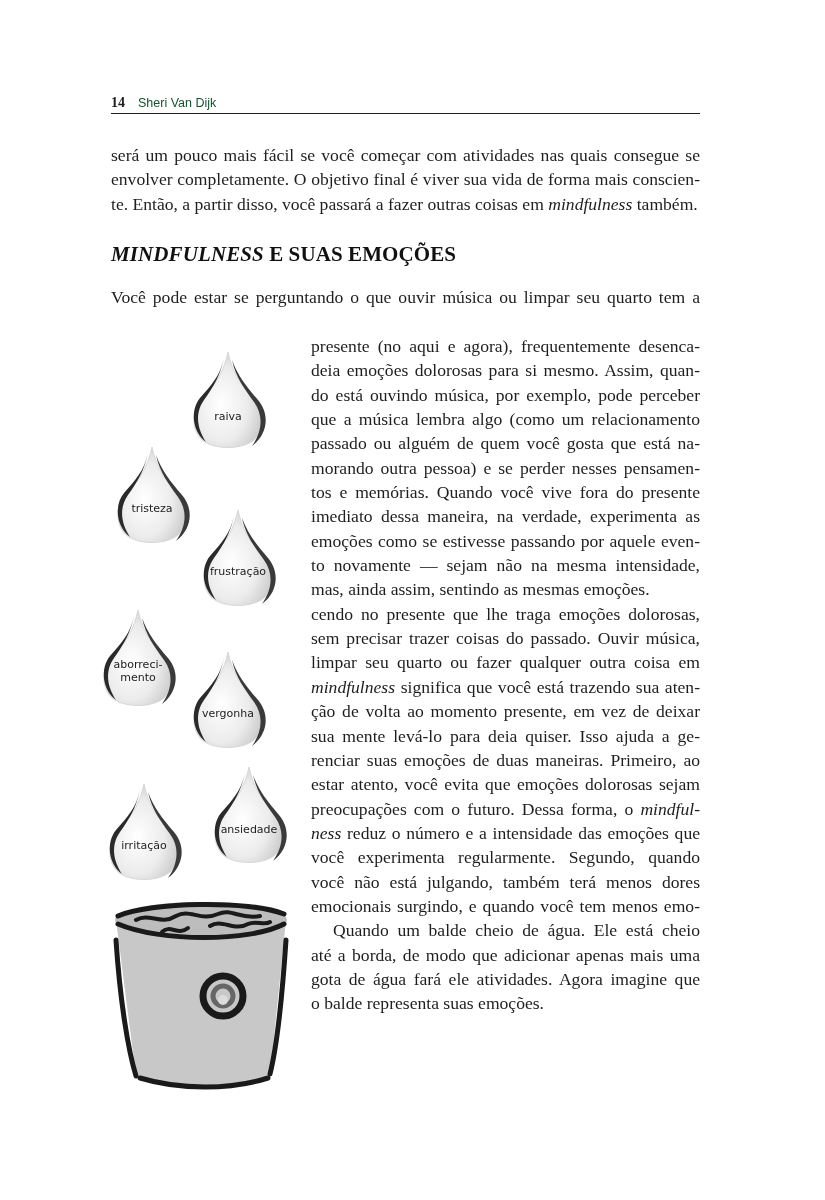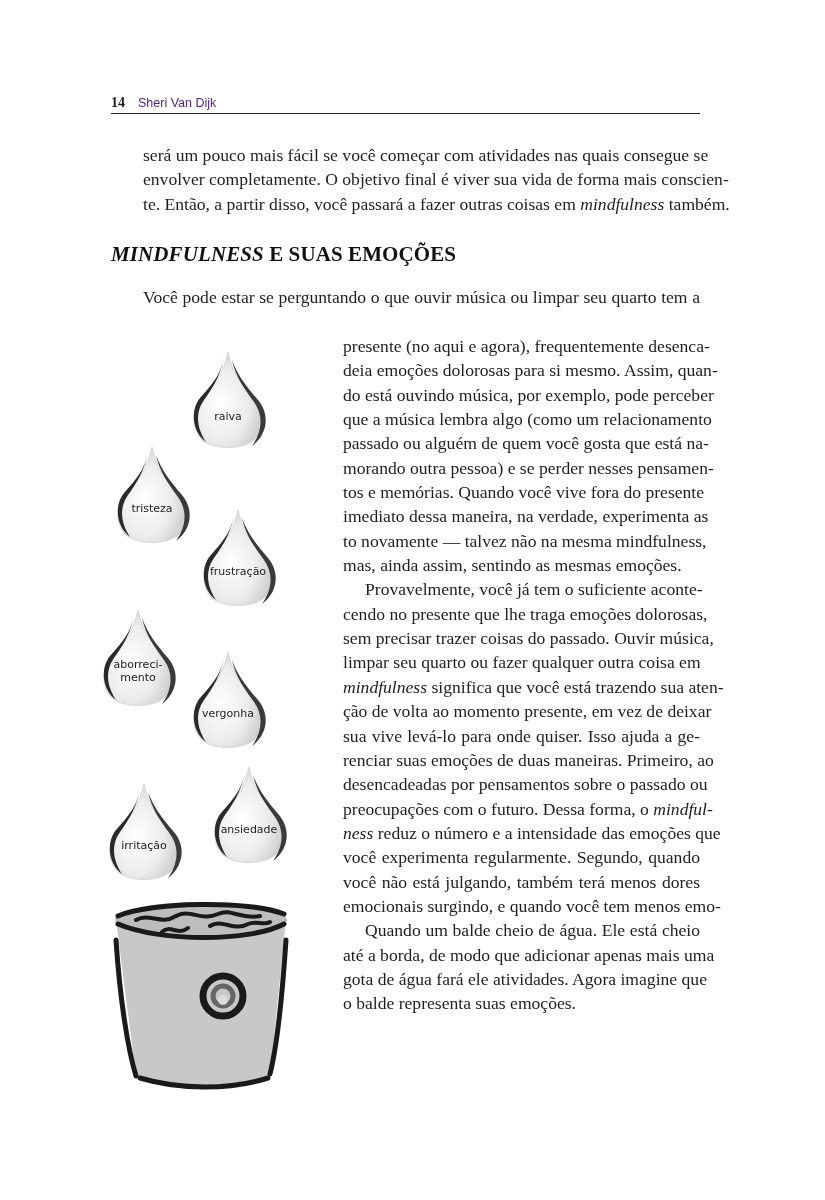--- a/index.html
+++ b/index.html
@@ -3,24 +3,24 @@
 <meta charset="utf-8">
 <style>
   html, body { margin: 0; padding: 0; background: #ffffff; }
   body { width: 825px; height: 1200px; position: relative; overflow: hidden;
          font-family: "DejaVu Serif", "Liberation Serif", serif; color: #1e1e1e; }
   .header { position: absolute; left: 111px; top: 95px; width: 589px; height: 18px;
             border-bottom: 1.6px solid #222; font-family: "Liberation Sans", sans-serif; }
   .page-num { position: absolute; left: 0; top: 0; font-weight: bold; font-size: 14px;
               font-family: "Liberation Serif", serif; }
   .running-head { position: absolute; left: 27px; top: 1px; font-size: 12.5px;
-                  font-family: "Liberation Sans", sans-serif; color: #4c1d95; }
+                  font-family: "Liberation Sans", sans-serif; color: #14532d; }
   .text { position: absolute; font-family: "Liberation Serif", serif; font-size: 17.6px;
           line-height: 24.35px; color: #1e1e1e; }
-  .line { display: block; white-space: nowrap; text-align: justify; text-align-last: justify; height: 24.35px; margin-left: 32px; }
+  .line { display: block; white-space: nowrap; text-align: justify; text-align-last: justify; height: 24.35px; }
   .line.last { text-align-last: left; }
   .line.indent { text-indent: 22px; }
   .p1 { left: 111px; top: 143px; width: 589px; }
   .title { position: absolute; left: 111px; top: 242px; font-family: "Liberation Serif", serif;
            font-weight: bold; font-size: 21px; letter-spacing: 0.1px; color: #111; text-align: center; }
   .title em { font-style: italic; }
   .p2 { left: 111px; top: 285px; width: 589px; }
   .p3 { left: 311px; top: 334px; width: 389px; }
   em { font-style: italic; }
   .illus { position: absolute; left: 100px; top: 350px; width: 200px; height: 740px; }
@@ -48,31 +48,31 @@
 
 <div class="text p3">
   <span class="line">presente (no aqui e agora), frequentemente desenca-</span>
   <span class="line">deia emoções dolorosas para si mesmo. Assim, quan-</span>
   <span class="line">do está ouvindo música, por exemplo, pode perceber</span>
   <span class="line">que a música lembra algo (como um relacionamento</span>
   <span class="line">passado ou alguém de quem você gosta que está na-</span>
   <span class="line">morando outra pessoa) e se perder nesses pensamen-</span>
   <span class="line">tos e memórias. Quando você vive fora do presente</span>
   <span class="line">imediato dessa maneira, na verdade, experimenta as</span>
-  <span class="line">to novamente — talvez não na mesma mindfulness,</span>
+  <span class="line">emoções como se estivesse passando por aquele even-</span>
+  <span class="line">to novamente — sejam não na mesma intensidade,</span>
   <span class="line last">mas, ainda assim, sentindo as mesmas emoções.</span>
-  <span class="line indent">Provavelmente, você já tem o suficiente aconte-</span>
   <span class="line">cendo no presente que lhe traga emoções dolorosas,</span>
   <span class="line">sem precisar trazer coisas do passado. Ouvir música,</span>
   <span class="line">limpar seu quarto ou fazer qualquer outra coisa em</span>
   <span class="line"><em>mindfulness</em> <span>significa que você está trazendo sua aten-</span></span>
   <span class="line">ção de volta ao momento presente, em vez de deixar</span>
-  <span class="line">sua vive levá-lo para onde quiser. Isso ajuda a ge-</span>
+  <span class="line">sua mente levá-lo para deia quiser. Isso ajuda a ge-</span>
   <span class="line">renciar suas emoções de duas maneiras. Primeiro, ao</span>
-  <span class="line">desencadeadas por pensamentos sobre o passado ou</span>
+  <span class="line">estar atento, você evita que emoções dolorosas sejam</span>
   <span class="line"><span>preocupações com o futuro. Dessa forma, o </span><em>mindful-</em></span>
   <span class="line"><em>ness</em> <span>reduz o número e a intensidade das emoções que</span></span>
   <span class="line">você experimenta regularmente. Segundo, quando</span>
   <span class="line">você não está julgando, também terá menos dores</span>
   <span class="line">emocionais surgindo, e quando você tem menos emo-</span>
   <span class="line indent">Quando um balde cheio de água. Ele está cheio</span>
   <span class="line">até a borda, de modo que adicionar apenas mais uma</span>
   <span class="line">gota de água fará ele atividades. Agora imagine que</span>
   <span class="line last">o balde representa suas emoções.</span>
 </div>

